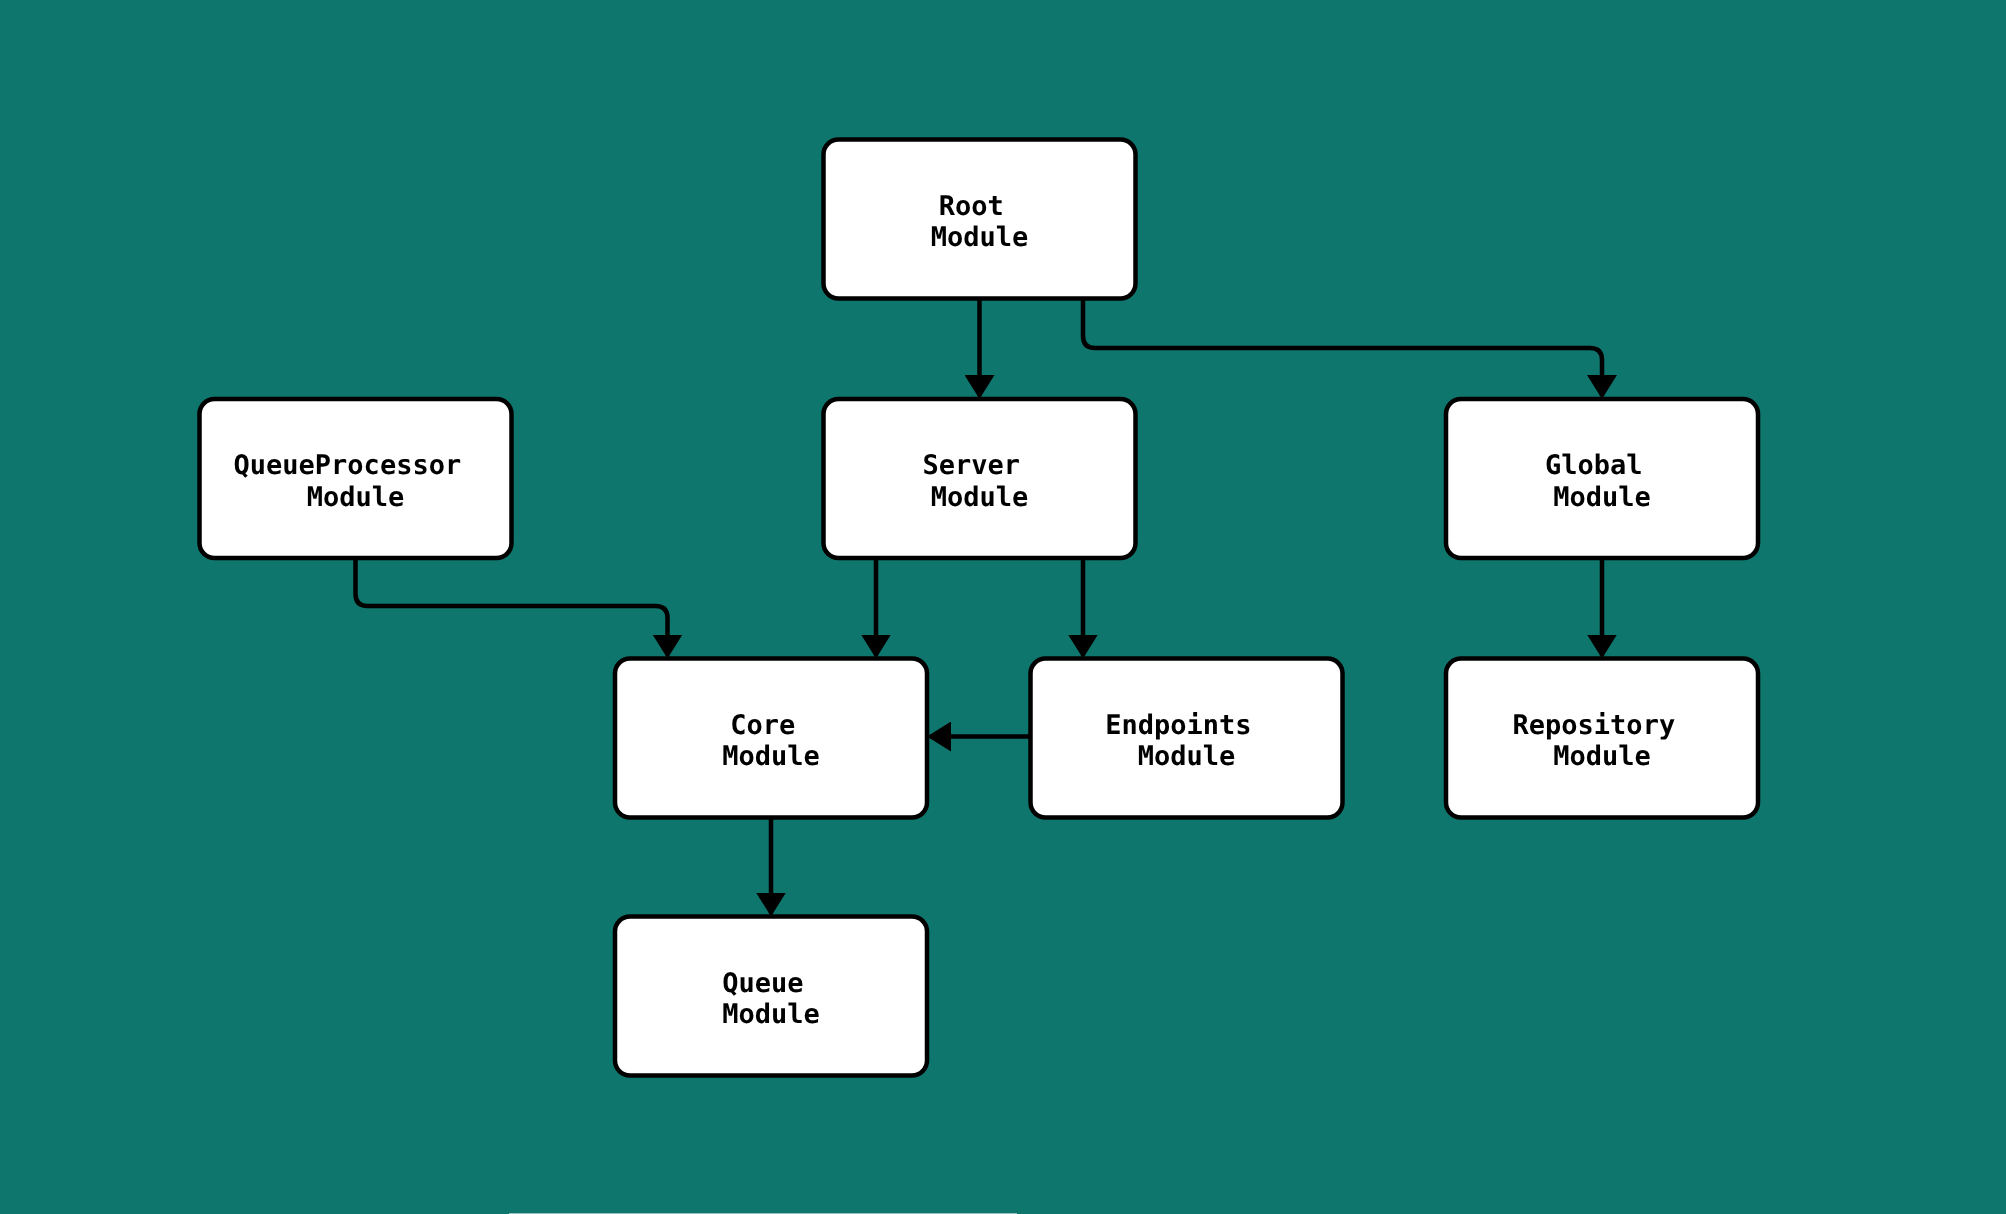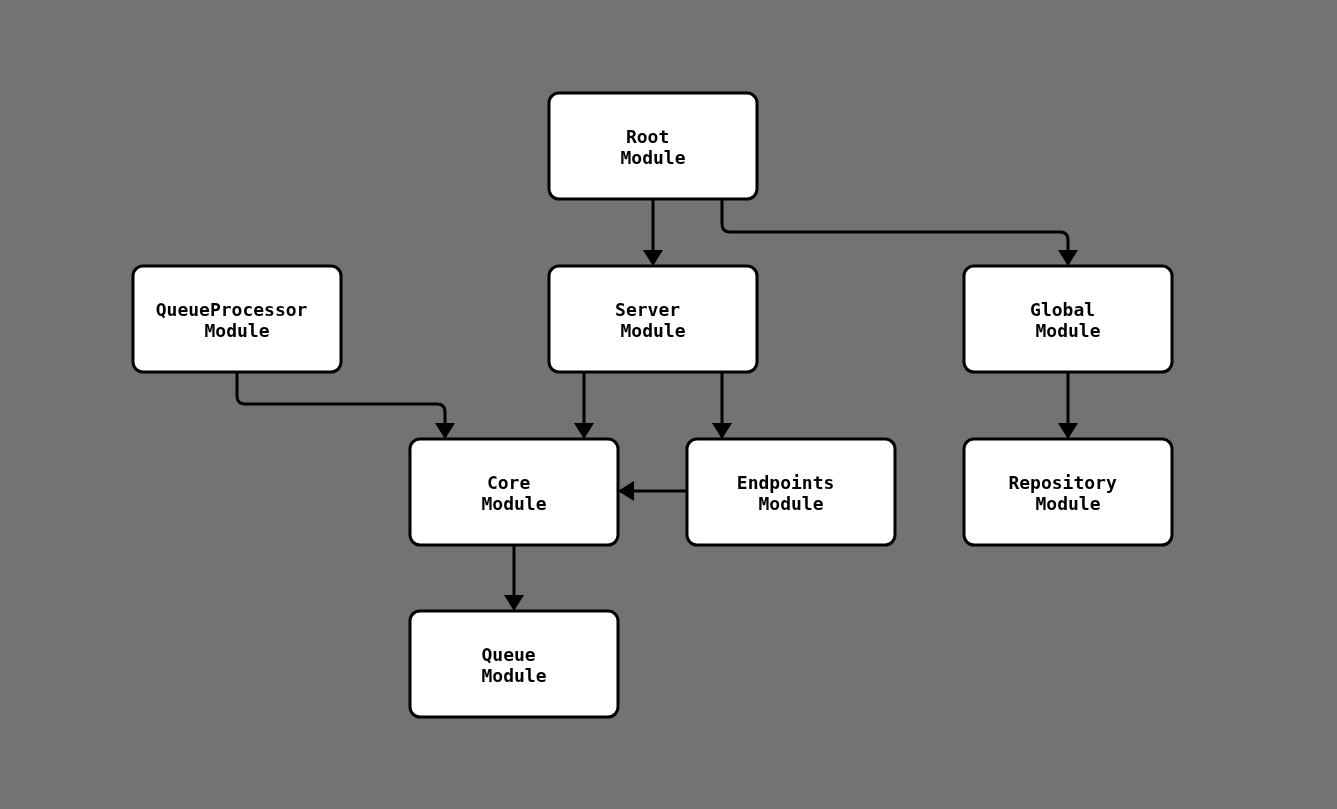--- a/index.html
+++ b/index.html
@@ -4,21 +4,21 @@
 <style>
   html, body {
     margin: 0;
     padding: 0;
     background: #ffffff;
   }
   .canvas {
     position: relative;
     width: 1337px;
     height: 809px;
-    background: #737373;
+    background: #0f766e;
     overflow: hidden;
   }
   svg { display: block; }
   .node-rect {
     fill: #ffffff;
     stroke: #000000;
     stroke-width: 3;
   }
   .edge {
     fill: none;

